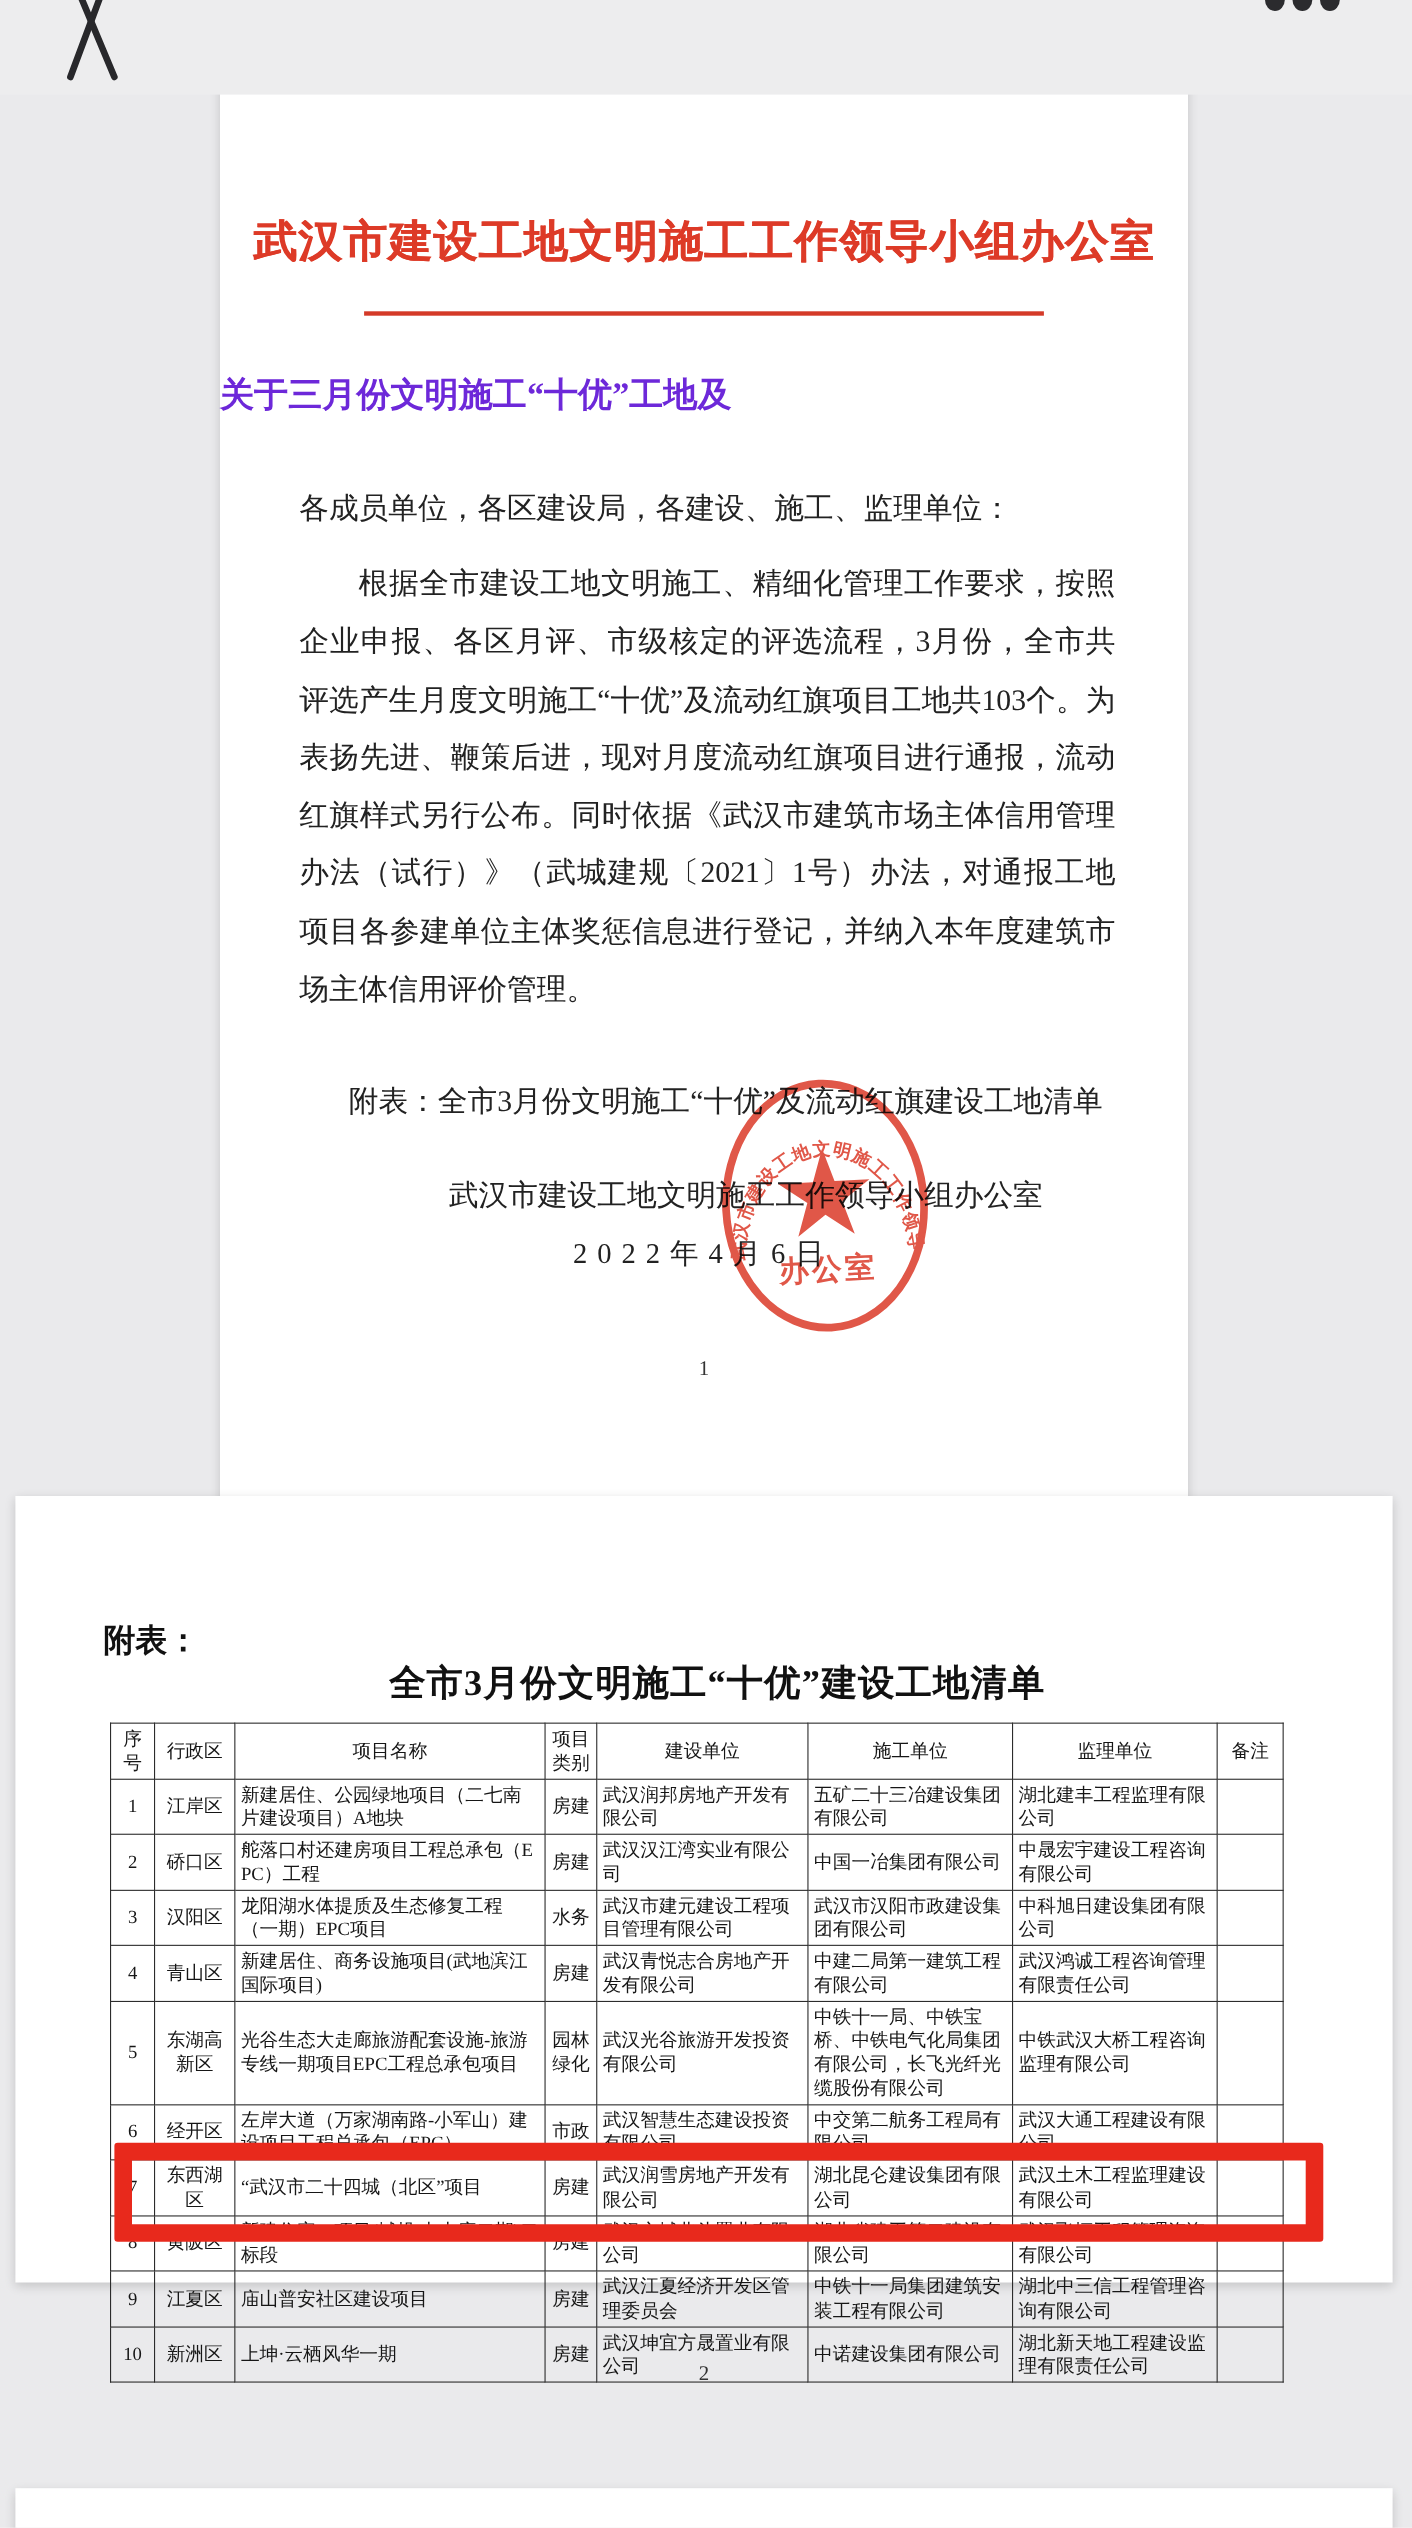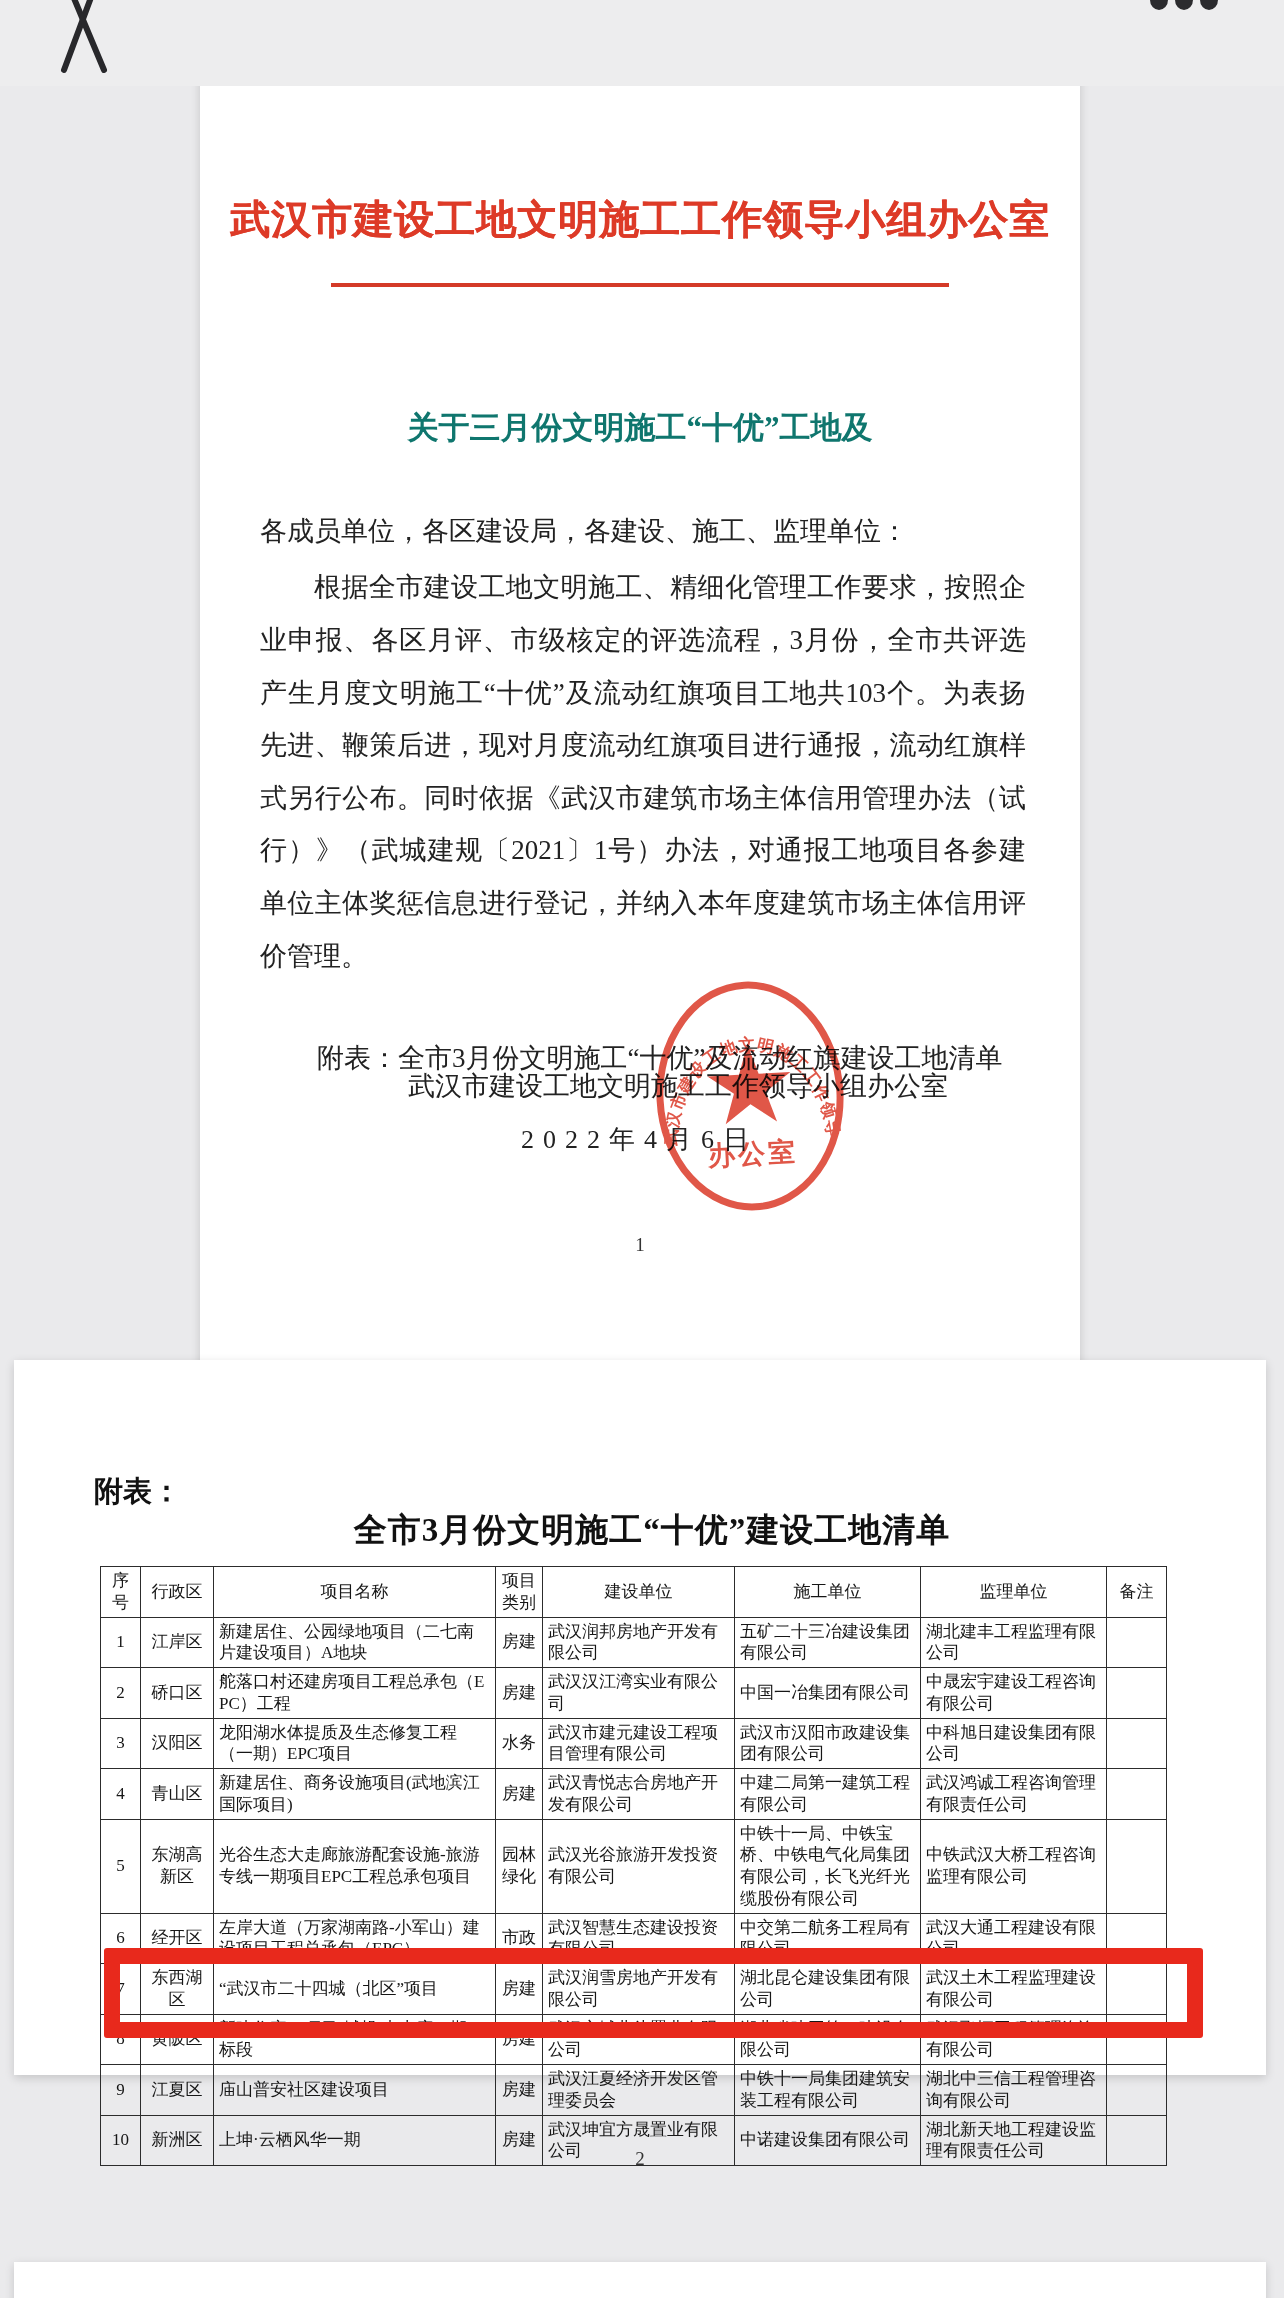--- a/index.html
+++ b/index.html
@@ -17,23 +17,23 @@
   
   .page{position:absolute;background:#ffffff;box-shadow:0 3px 9px rgba(0,0,0,0.16);}
   .page1{left:200px;top:72px;width:880px;height:1488px;}
   .page2{left:14px;top:1360px;width:1252px;height:715px;}
   .page3{left:14px;top:2262px;width:1252px;height:60px;}
   
   .letterhead{margin:120px 20px 0;text-align:center;font-size:40px;font-weight:bold;
     color:#dd3a27;letter-spacing:1px;white-space:nowrap;
     text-shadow:0.6px 0 0 #dd3a27;}
   .red-rule{width:618px;height:4px;background:#d43a28;margin:36px auto 0;}
-  .doc-title{margin-top:116px;text-align:center;font-size:31px;font-weight:bold;line-height:1.6;color:#0f766e;}
+  .doc-title{margin-top:47px;text-align:left;font-size:31px;font-weight:bold;line-height:1.6;color:#6d28d9;}
   .body-text{margin-top:52px;padding:0 50px 0 56px;font-size:27px;line-height:1.95;text-align:justify;color:#222;}
-  .body-text p{margin:4px;}
+  .body-text p{margin:16px;}
   .body-text .indent{text-indent:2em;}
   .attach-note{margin-top:50px;padding-left:198px;text-indent:-81px;font-size:27px;line-height:1.95;color:#222;}
   .sign-line{position:absolute;top:996px;right:132px;font-size:27px;color:#222;white-space:nowrap;}
   .date-line{position:absolute;top:1050px;right:322px;font-size:26px;letter-spacing:9px;color:#222;white-space:nowrap;}
   .seal{position:absolute;left:452px;top:906px;width:196px;height:236px;opacity:0.9;
     mix-blend-mode:multiply;transform:rotate(-3deg);pointer-events:none;}
   .pagenum{position:absolute;left:0;width:100%;text-align:center;font-size:19px;color:#333;}
   .pagenum-1{top:1162px;}
   .pagenum-2{top:788px;}
   

